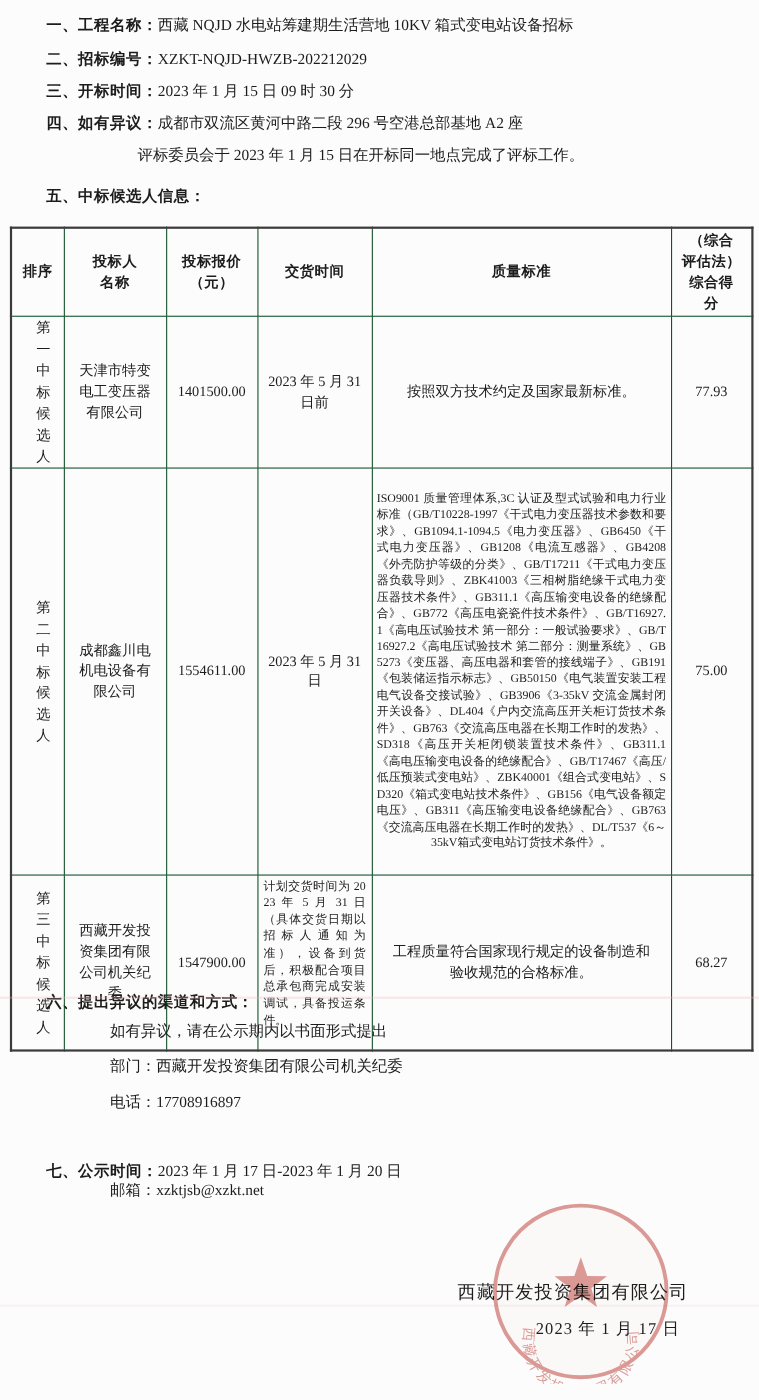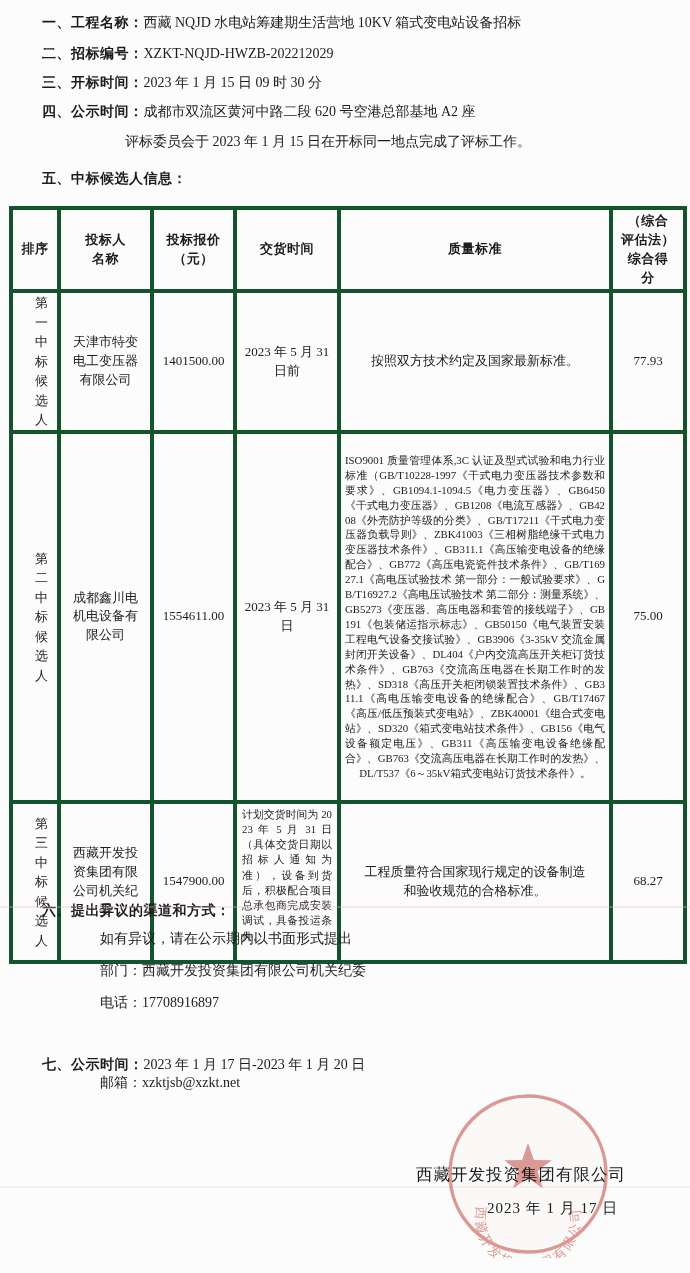--- a/index.html
+++ b/index.html
@@ -13,21 +13,21 @@
     overflow:hidden;
   }
   .line{position:absolute;font-size:14px;line-height:21px;white-space:nowrap;}
   .line b{font-family:"Liberation Sans","DejaVu Sans",sans-serif;font-weight:700;letter-spacing:.5px;}
   .doc-table{
     position:absolute;left:9px;top:206px;
     border-collapse:collapse;table-layout:fixed;
     width:674px;
   }
   .doc-table th,.doc-table td{
-    border:4px solid #14532d;
+    border:1px solid #14532d;
     vertical-align:middle;text-align:center;
     font-size:13px;line-height:1.45;
     padding:2px 3px;
     overflow:hidden;
   }
   .doc-table{border:2px solid #3a3a3a;}
   .doc-table th{
     font-family:"Liberation Sans","DejaVu Sans",sans-serif;
     font-weight:700;white-space:pre-line;letter-spacing:.5px;
   }
@@ -61,21 +61,21 @@
   <div class="line" style="left:42px;top:12px">
     <b>一、工程名称：</b><span>西藏 NQJD 水电站筹建期生活营地 10KV 箱式变电站设备招标</span>
   </div>
   <div class="line" style="left:42px;top:43px">
     <b>二、招标编号：</b><span>XZKT-NQJD-HWZB-202212029</span>
   </div>
   <div class="line" style="left:42px;top:72px">
     <b>三、开标时间：</b><span>2023 年 1 月 15 日 09 时 30 分</span>
   </div>
   <div class="line" style="left:42px;top:101px">
-    <b>四、公示时间：</b><span>成都市双流区黄河中路二段 620 号空港总部基地 A2 座</span>
+    <b>四、如有异议：</b><span>成都市双流区黄河中路二段 296 号空港总部基地 A2 座</span>
   </div>
   <div class="line" style="left:125px;top:131px">评标委员会于 2023 年 1 月 15 日在开标同一地点完成了评标工作。</div>
   <div class="line" style="left:42px;top:168px">
     <b>五、中标候选人信息：</b>
   </div>
 
   <table class="doc-table">
     <colgroup>
       <col style="width:48px">
         <col style="width:93px">

